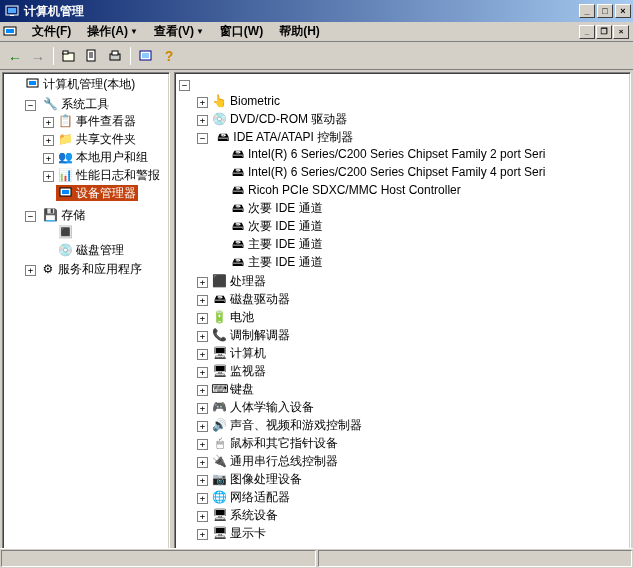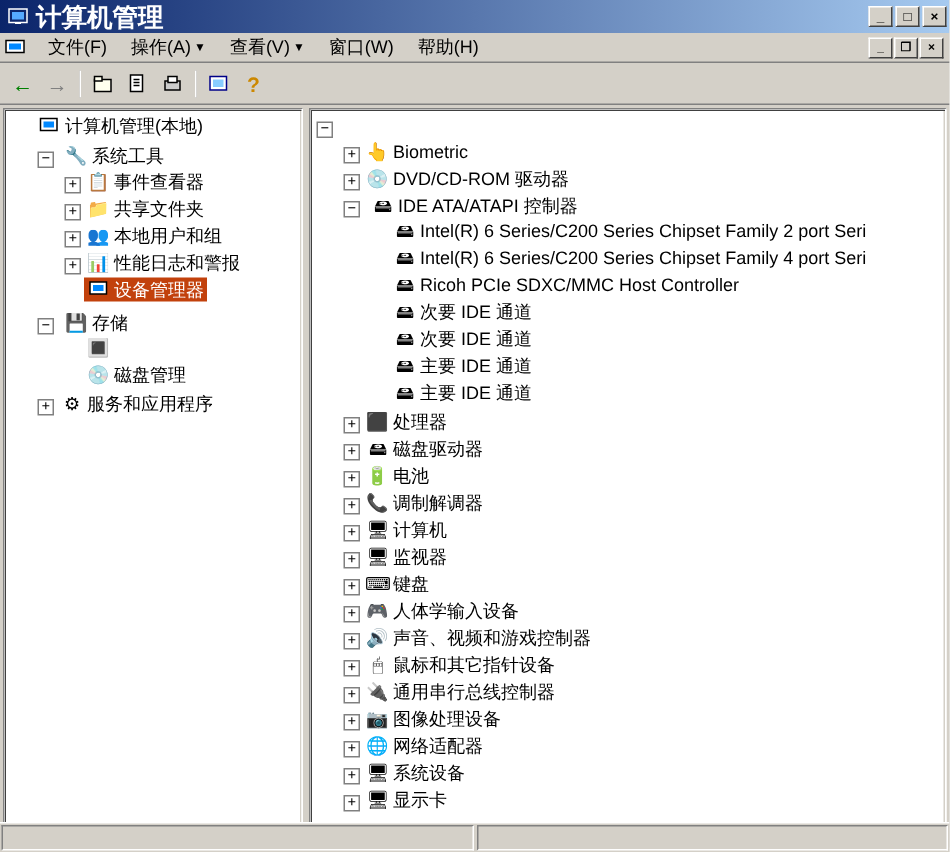--- a/index.html
+++ b/index.html
@@ -17,21 +17,21 @@
   background: linear-gradient(to right, #0a246a, #a6caf0);
   color: #fff;
   display: flex;
   align-items: center;
   padding: 0 2px 0 4px;
 }
 .titlebar .ticon {
   width: 16px; height: 16px; margin-right: 4px;
   display: flex; align-items: center; justify-content: center;
 }
-.titlebar .title { flex: 1; font-weight: bold; font-size: 17px; }
+.titlebar .title { flex: 1; font-weight: bold; font-size: 12px; }
 .winbtns { display: flex; gap: 2px; }
 .winbtn {
   width: 16px; height: 14px;
   background: #d4d0c8;
   border: 1px solid #fff;
   border-right-color: #404040; border-bottom-color: #404040;
   display: flex; align-items: center; justify-content: center;
   font-family: sans-serif; font-size: 9px; font-weight: bold;
   color: #000;
 }
@@ -39,21 +39,21 @@
   height: 20px;
   background: #d4d0c8;
   display: flex;
   align-items: center;
   padding: 0 2px;
   border-bottom: 1px solid #808080;
 }
 .mbicon { width: 16px; height: 16px; margin-right: 6px; display:flex;align-items:center;justify-content:center;}
 .menuitem {
   padding: 2px 8px;
-  display: flex; align-items: center; gap: 2px;
+  display: flex; align-items: center; gap: 2px; font-weight: bold;
 }
 .menuarrow { font-size: 8px; }
 .mspacer { flex: 1; }
 .mdi-btns { display: flex; gap: 1px; margin-right: 2px;}
 .mdi-btn {
   width: 16px; height: 14px;
   background: #d4d0c8;
   border: 1px solid #fff;
   border-right-color: #404040; border-bottom-color: #404040;
   display: flex; align-items: center; justify-content: center;
@@ -87,21 +87,21 @@
   padding: 2px;
 }
 .pane {
   background: #fff;
   border: 1px solid #808080;
   border-right-color: #fff; border-bottom-color:#fff;
   box-shadow: inset 1px 1px 0 #404040, inset -1px -1px 0 #d4d0c8;
   overflow: auto;
   padding: 2px;
 }
-.pane-left { width: 200px; }
+.pane-left { width: 168px; }
 .splitter { width: 4px; cursor: col-resize; background: #d4d0c8; }
 .pane-right { flex: 1; }
 .tree { white-space: nowrap; }
 .tree ul { list-style: none; padding-left: 18px; }
 .tree > ul { padding-left: 2px; }
 .tree li { position: relative; line-height: 16px; padding: 1px 0;}
 .row { display: inline-flex; align-items: center; gap: 2px; cursor: default; padding: 0 2px;}
 .row.sel { background: #c2410c; color: #fff; }
 .expander {
   width: 11px; height: 11px;

